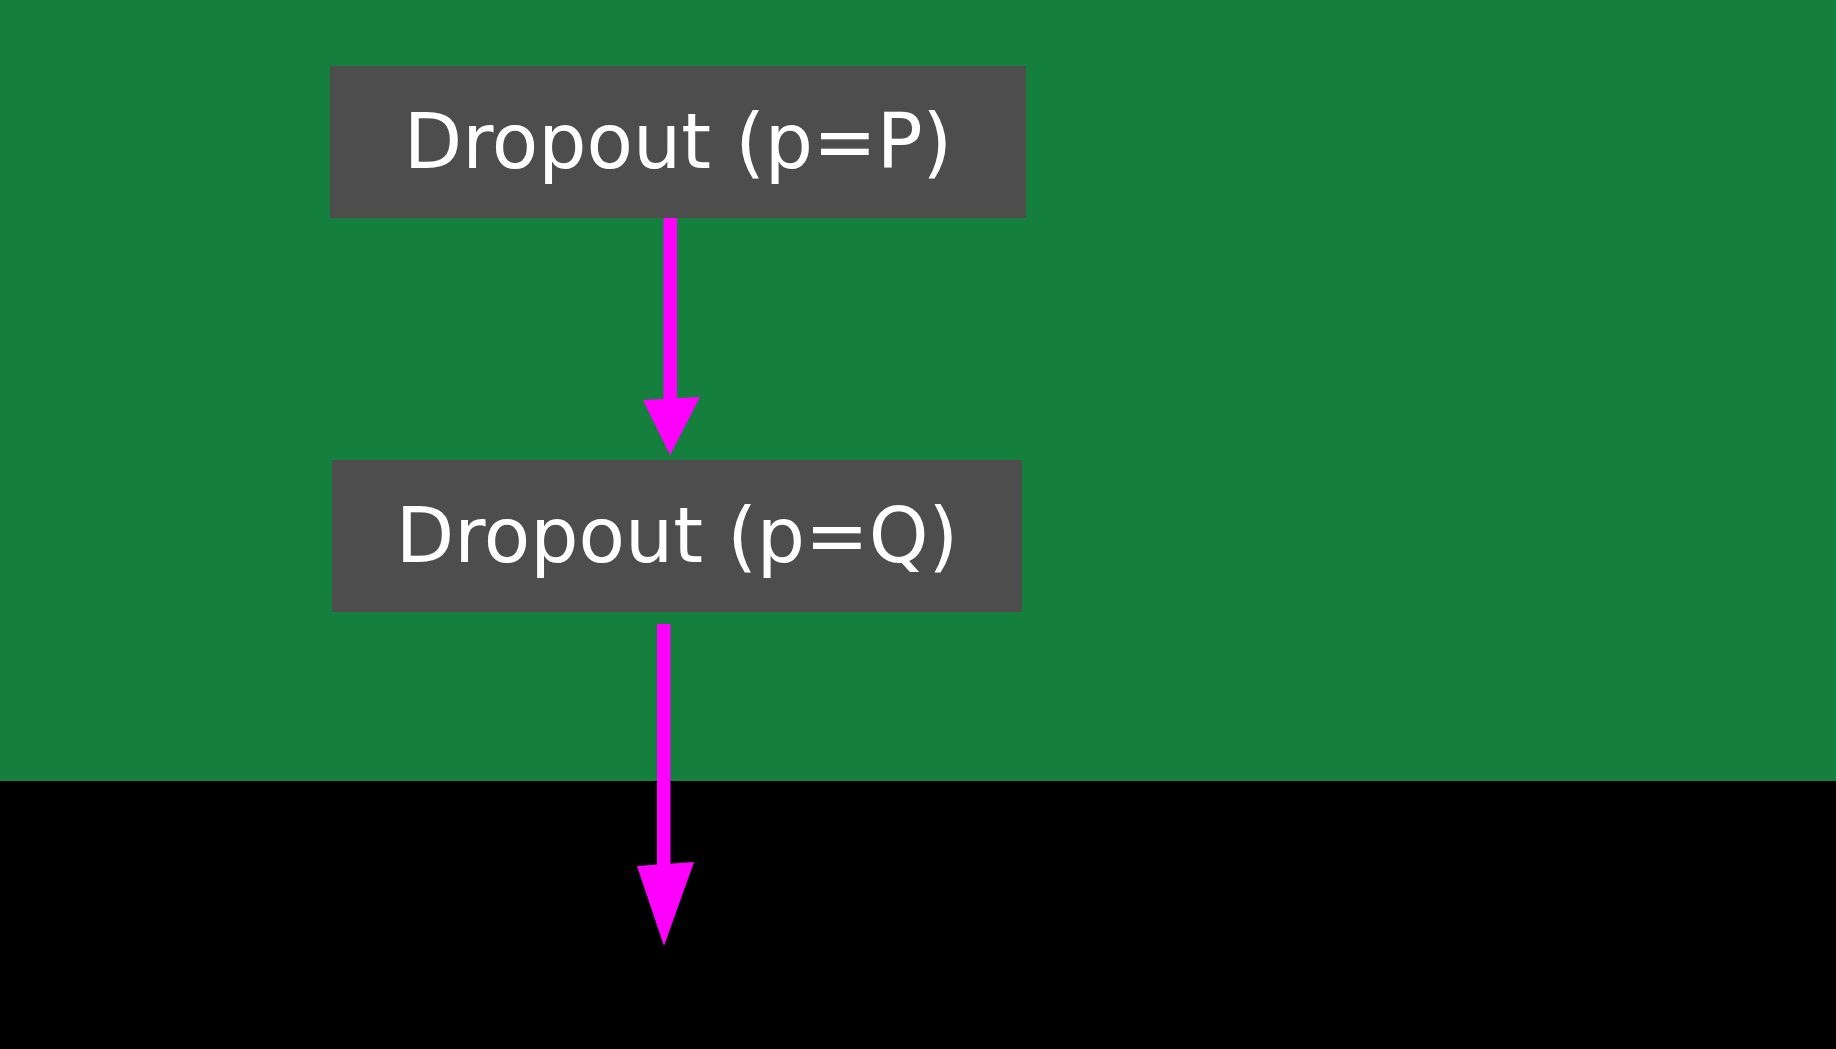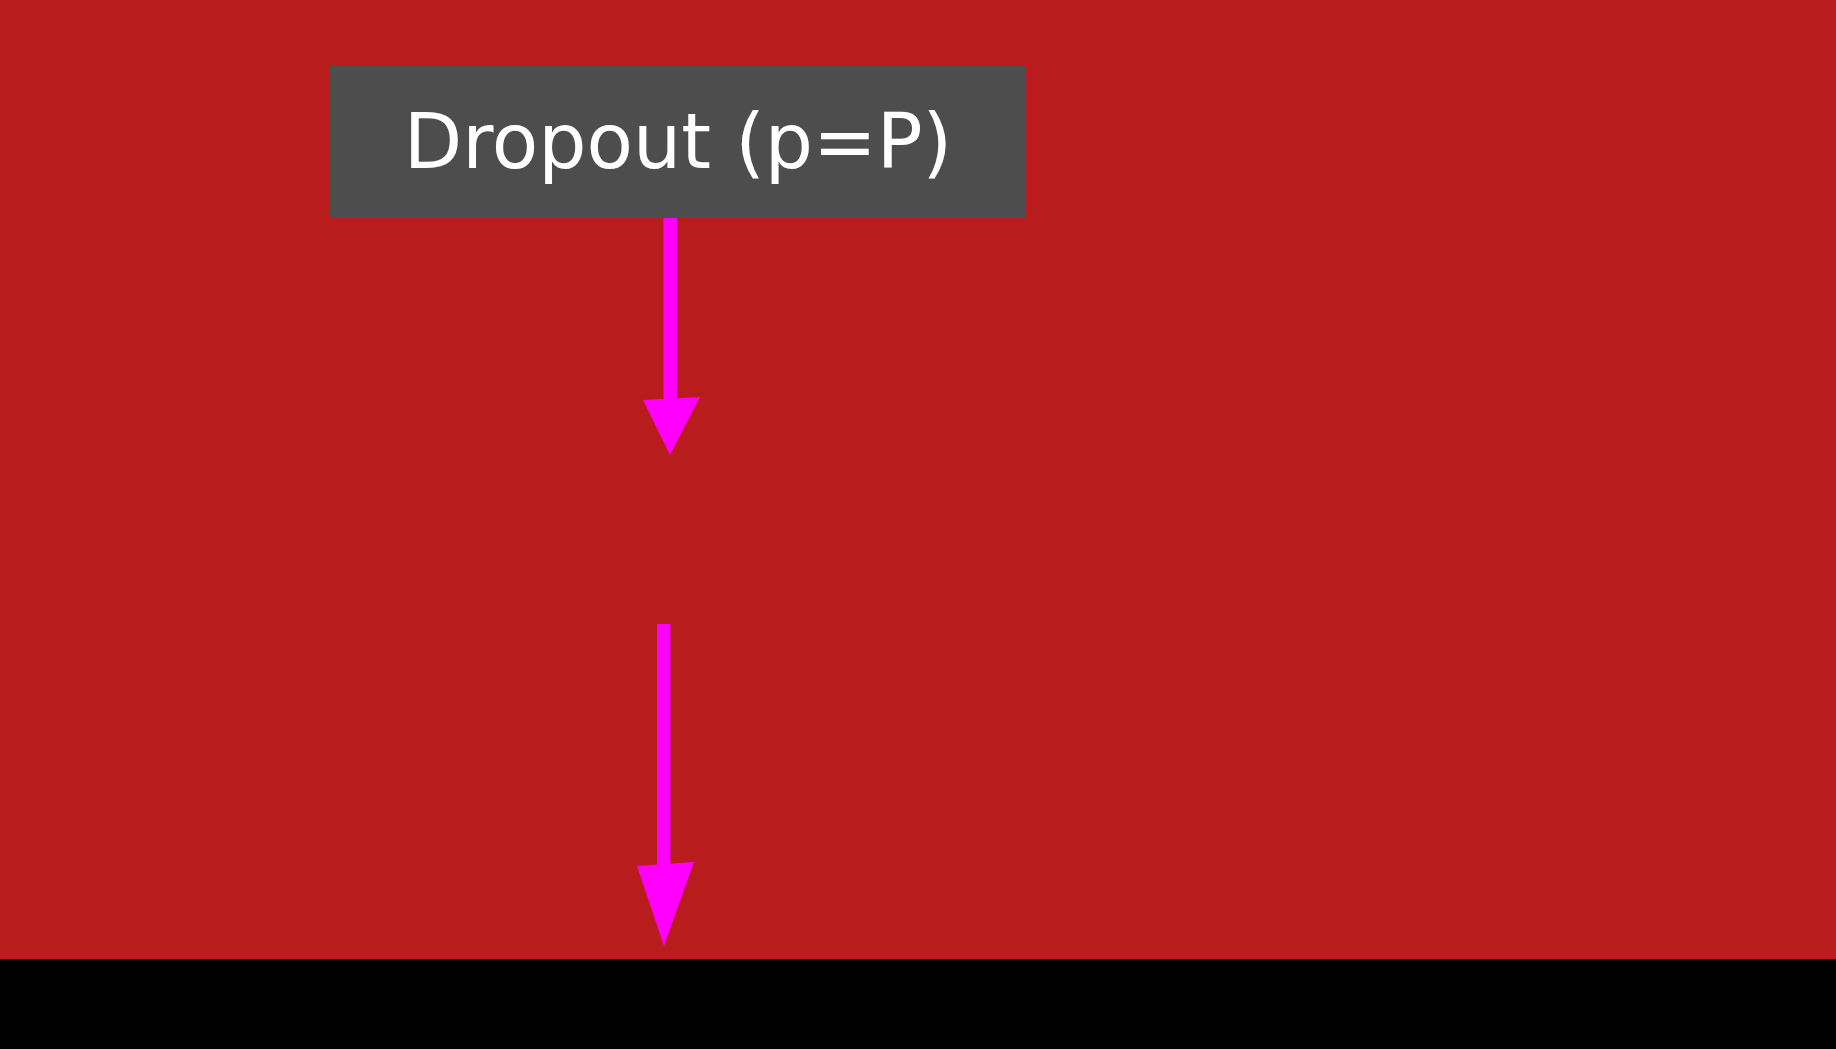--- a/index.html
+++ b/index.html
@@ -10,22 +10,22 @@
   }
   body {
     width: 1836px;
     height: 1049px;
     overflow: hidden;
     font-family: "DejaVu Sans", sans-serif;
   }
   #canvas {
     position: relative;
     width: 1836px;
-    height: 959px;
-    background: #b91c1c;
+    height: 781px;
+    background: #15803d;
   }
   .graph-svg {
     position: absolute;
     top: 0;
     left: 0;
     width: 1836px;
     height: 1049px;
     display: block;
   }
   .node-box {
@@ -74,14 +74,17 @@
     <g>
       <rect x="657" y="624" width="13.5" height="242" fill="#ff00ff"></rect>
       <polygon points="637,866 694,862 664,946" fill="#ff00ff"></polygon>
     </g>
   </svg>
 
   <div class="node-box" id="node-dropout-p">
     <span class="node-label">Dropout (p=P)</span>
   </div>
 
+  <div class="node-box" id="node-dropout-q">
+    <span class="node-label">Dropout (p=Q)</span>
+  </div>
 
 </div>
 
 </body></html>

